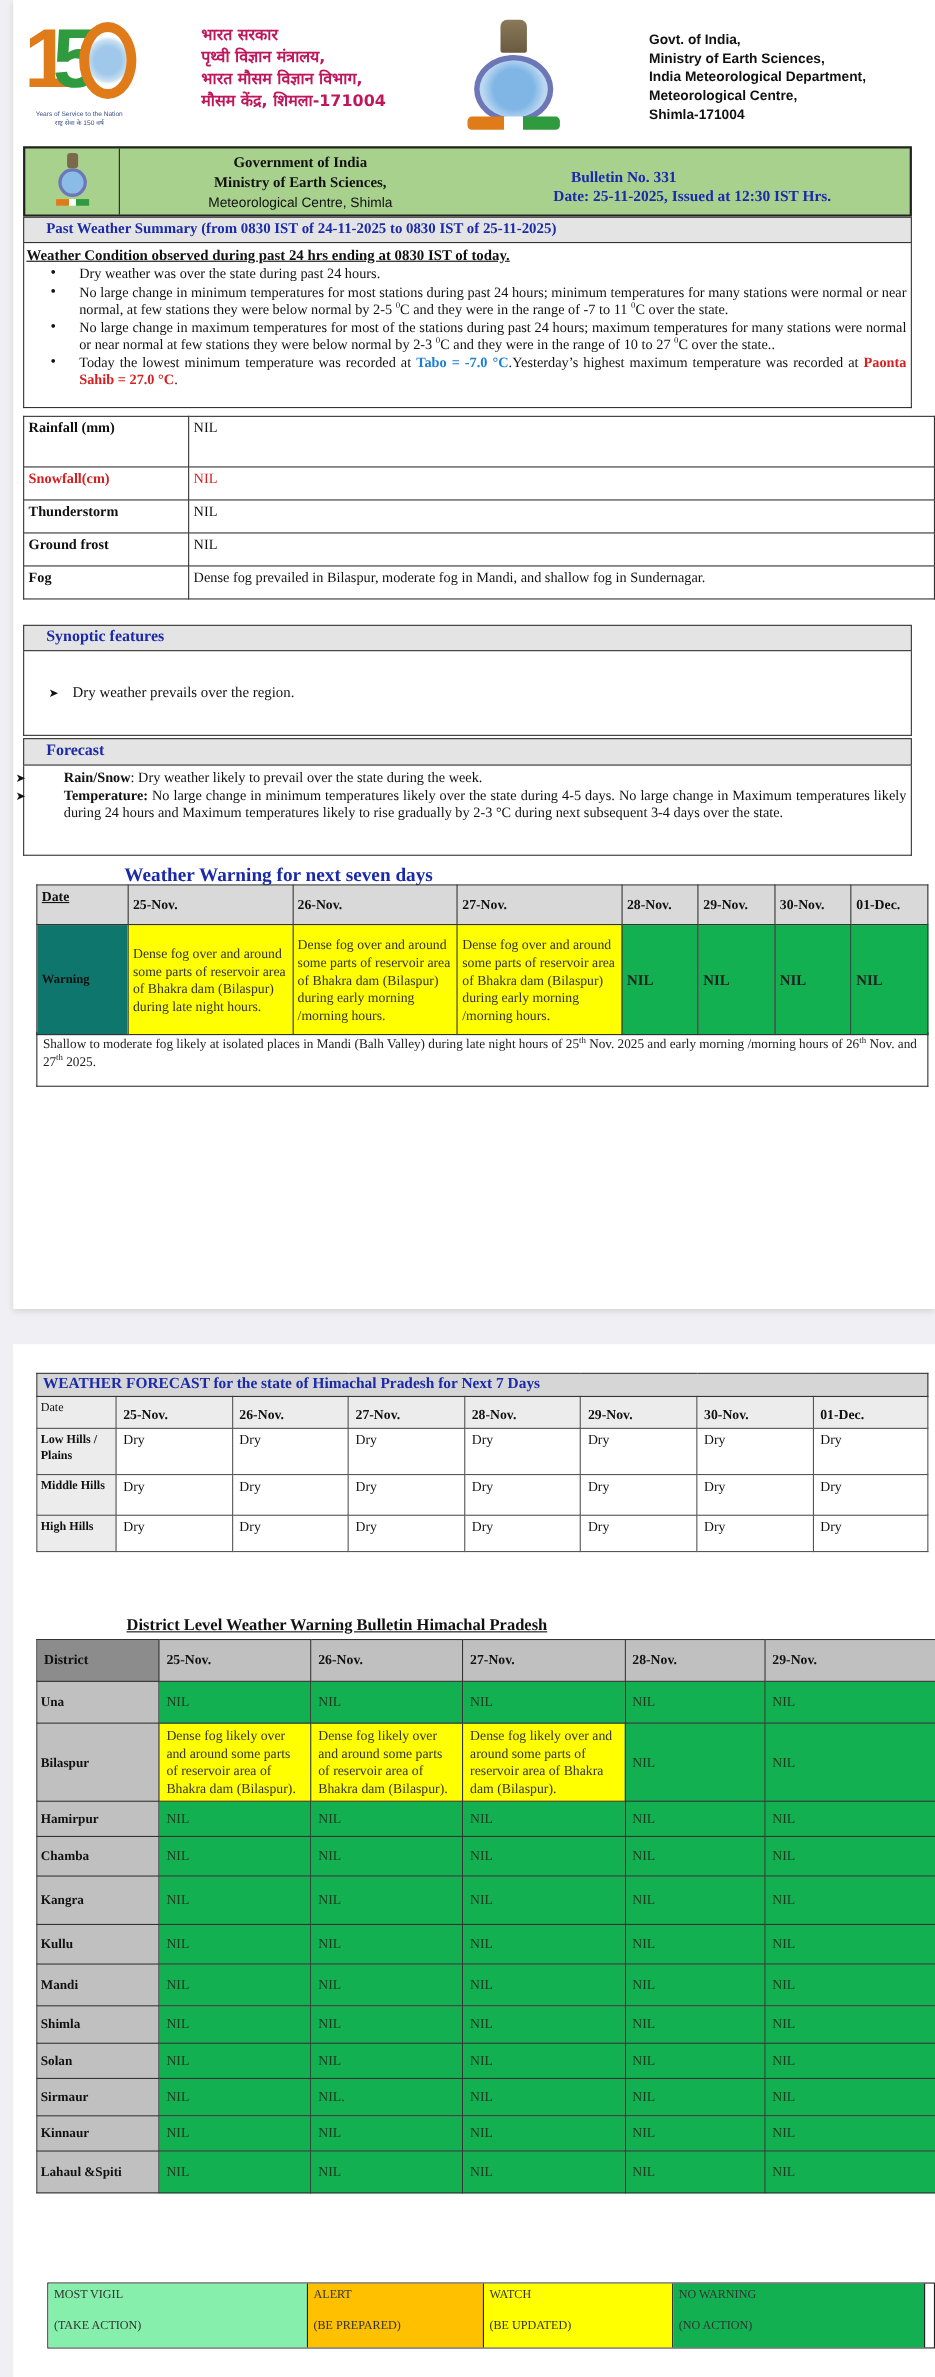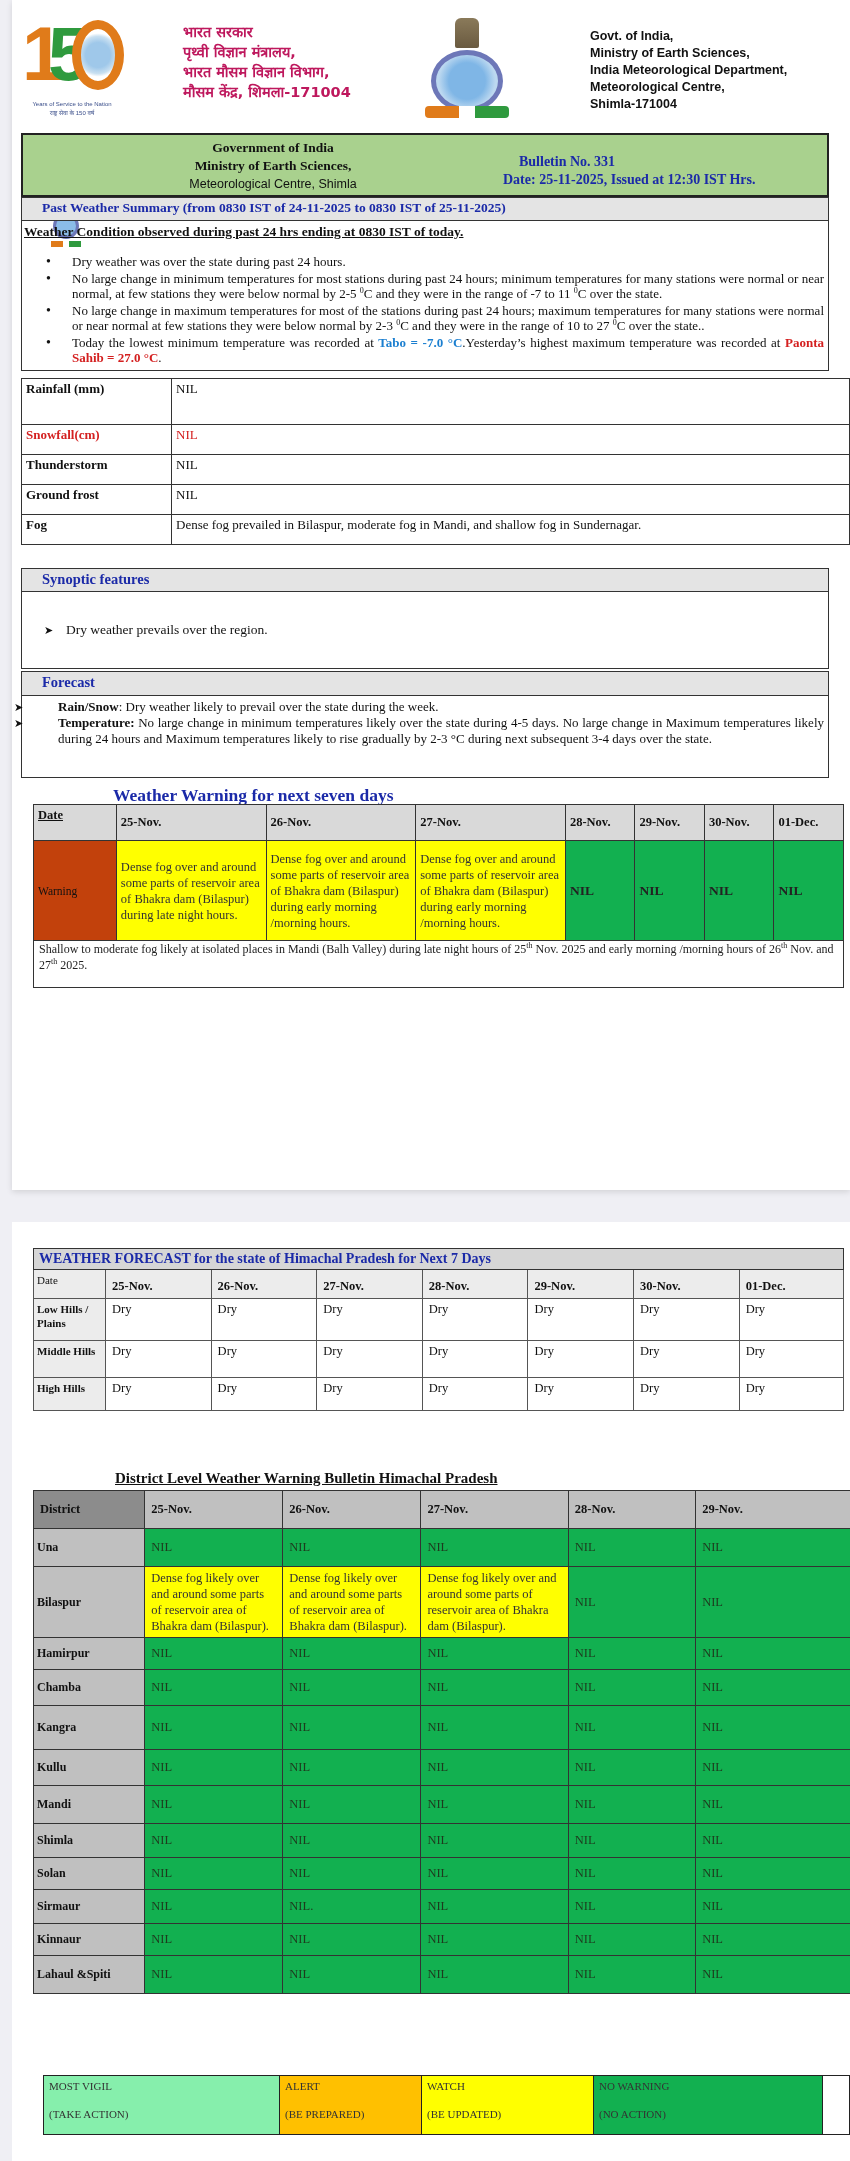--- a/index.html
+++ b/index.html
@@ -18,37 +18,37 @@
   .logo150 .ring { position: absolute; left: 50px; top: 6px; width: 52px; height: 70px; border-radius: 50%; border: 9px solid #e07b1a; background: radial-gradient(circle, #9fc8ea 0 40%, #c9e0f1 60%, #fff 70%); }
   .logo150 .tag { position: absolute; left: 0; top: 86px; width: 100px; font-family: "Liberation Sans", sans-serif; font-size: 6px; color: #3a4e8a; text-align: center; line-height: 9px; }
   .hindi { position: absolute; left: 183px; top: 22px; font-family: "DejaVu Sans", sans-serif; font-size: 14.5px; font-weight: bold; color: #be185d; line-height: 20px; }
   .emblem { position: absolute; left: 417px; top: 18px; width: 100px; height: 104px; }
   .emblem .lion { position: absolute; left: 38px; top: 0; width: 24px; height: 30px; background: linear-gradient(#8a7a5a, #6a5a40); border-radius: 6px 6px 2px 2px; }
   .emblem .disc { position: absolute; left: 14px; top: 32px; width: 72px; height: 62px; border-radius: 50%; border: 5px solid #6d77b8; background: radial-gradient(circle, #7fb6e6 0 45%, #bcd8f0 70%); }
   .emblem .ribbon { position: absolute; left: 8px; top: 88px; width: 84px; height: 12px; background: linear-gradient(90deg, #e07b1a 0 40%, #fff 40% 60%, #2f9a3e 60%); border-radius: 4px; }
   .engaddr { position: absolute; left: 590px; top: 28px; font-family: "Liberation Sans", sans-serif; font-size: 12.5px; font-weight: bold; color: #111; line-height: 17px; }
 
   
-  .banner { position: absolute; left: 21px; top: 133px; width: 808px; height: 64px; background: #a9d18e; border: 2px solid #222; display: flex; align-items: flex-end; }
+  .banner { position: absolute; left: 21px; top: 133px; width: 808px; height: 64px; background: #a9d18e; border: 2px solid #222; display: flex; }
   .banner .icon-cell { width: 86px; border-right: 1px solid #222; position: relative; }
   .banner .icon-cell .mini-emb { position: absolute; left: 28px; top: 4px; width: 30px; height: 52px; }
   .mini-emb .l { position: absolute; left: 10px; top: 0; width: 10px; height: 14px; background: #7a6a4a; border-radius: 3px; }
   .mini-emb .d { position: absolute; left: 2px; top: 14px; width: 26px; height: 26px; border-radius: 50%; border: 3px solid #6d77b8; background: #8bbce8; }
   .mini-emb .r { position: absolute; left: 0; top: 42px; width: 30px; height: 6px; background: linear-gradient(90deg, #e07b1a 0 40%, #fff 40% 60%, #2f9a3e 60%); }
   .banner .org { position: absolute; left: 140px; top: 4px; width: 220px; text-align: center; font-size: 13.5px; line-height: 18px; }
   .banner .org .b { font-weight: bold; }
   .banner .org .s { font-family: "Liberation Sans", sans-serif; font-size: 12.5px; }
   .banner .bull { position: absolute; left: 480px; top: 18px; font-size: 14px; font-weight: bold; color: #1b2aa8; line-height: 18px; }
   .banner .bull .no { padding-left: 16px; }
 
   
   .sec-head { position: absolute; left: 21px; width: 808px; background: #e4e4e4; border: 1px solid #333; color: #1b2aa8; font-weight: bold; font-size: 14.5px; padding: 2px 20px; }
   .box { position: absolute; left: 21px; width: 808px; border: 1px solid #333; border-top: none; }
   .wc-title { font-weight: bold; font-size: 13.5px; text-decoration: underline; padding: 3px 2px 0 2px; }
-  ul.bul { list-style: none; padding-left: 0; margin-top: 14px; }
+  ul.bul { list-style: none; padding-left: 0; margin-top: 1px; }
   ul.bul li { position: relative; padding-left: 50px; padding-right: 4px; font-size: 13px; line-height: 15.5px; text-align: justify; margin-bottom: 1px; }
   ul.bul li::before { content: "•"; position: absolute; left: 24px; top: 0; font-size: 14px; }
   .blue { color: #1b7fd0; font-weight: bold; }
   .red { color: #d42020; font-weight: bold; }
   sup { font-size: 8px; vertical-align: super; line-height: 0; }
 
   table { border-collapse: collapse; }
   .obs { position: absolute; left: 21px; top: 378px; width: 829px; }
   .obs td { border: 1px solid #333; font-size: 13px; padding: 2px 4px; vertical-align: top; height: 30px; }
   .obs td.lab { width: 150px; font-weight: bold; }
@@ -61,21 +61,21 @@
 
   .fc-box { top: 696px; height: 82px; padding: 3px 4px 0 14px; }
   .fc-box p { font-size: 13px; line-height: 15px; text-align: justify; padding-left: 22px; text-indent: -22px; }
 
   .ww-title { position: absolute; left: 113px; top: 785px; font-size: 17.5px; font-weight: bold; color: #1b2aa8; }
   .ww { position: absolute; left: 33px; top: 804px; width: 811px; }
   .ww td { border: 1px solid #333; font-size: 12.5px; padding: 3px 4px; }
   .ww tr.hd td { background: #d9d9d9; font-weight: bold; height: 36px; }
   .ww tr.hd td.date-hd { text-decoration: underline; vertical-align: top; }
   .ww tr.wr td { height: 100px; }
-  .ww td.wlab { background: #c2410c; font-weight: normal; font-size: 11.5px; }
+  .ww td.wlab { background: #0f766e; font-weight: bold; font-size: 11.5px; }
   .ww td.yel { background: #ffff00; color: #333; line-height: 16px; }
   .ww td.grn { background: #12b050; color: #222; font-weight: bold; font-size: 13.5px; }
   .ww-note { position: absolute; left: 33px; top: 938px; width: 811px; height: 50px; border: 1px solid #333; border-top: none; font-size: 12px; padding: 3px 5px; line-height: 16px; color: #222; }
 
   
   .fc7 { position: absolute; left: 33px; top: 1248px; width: 811px; }
   .fc7 td { border: 1px solid #555; font-size: 12.5px; padding: 3px 6px; vertical-align: top; }
   .fc7 .title td { background: #d6d6d6; color: #1b2aa8; font-weight: bold; font-size: 14px; padding: 2px 5px; border: 1px solid #333; }
   .fc7 .hd td { background: #ececec; font-weight: bold; height: 29px; }
   .fc7 .hd td.dl { font-weight: normal; font-size: 11px; }
@@ -385,16 +385,16 @@
         <td class="grn">NIL</td>
         <td class="grn">NIL</td>
         <td class="grn">NIL</td>
         <td class="grn">NIL</td>
       </tr>
     </tbody>
 </table>
 
 <div class="legend" id="legend">
     <div style="width:236px;background:#86efac"><span>MOST VIGIL</span><span class="l2">(TAKE ACTION)</span></div>
-    <div style="width:142px;background:#ffc000"><span>ALERT</span><span class="l2">(BE PREPARED)</span></div>
+    <div style="width:160px;background:#ffc000"><span>ALERT</span><span class="l2">(BE PREPARED)</span></div>
     <div style="width:172px;background:#ffff00"><span>WATCH</span><span class="l2">(BE UPDATED)</span></div>
     <div style="width:229px;background:#12b050"><span>NO WARNING</span><span class="l2">(NO ACTION)</span></div>
   </div>
 
 </body></html>

